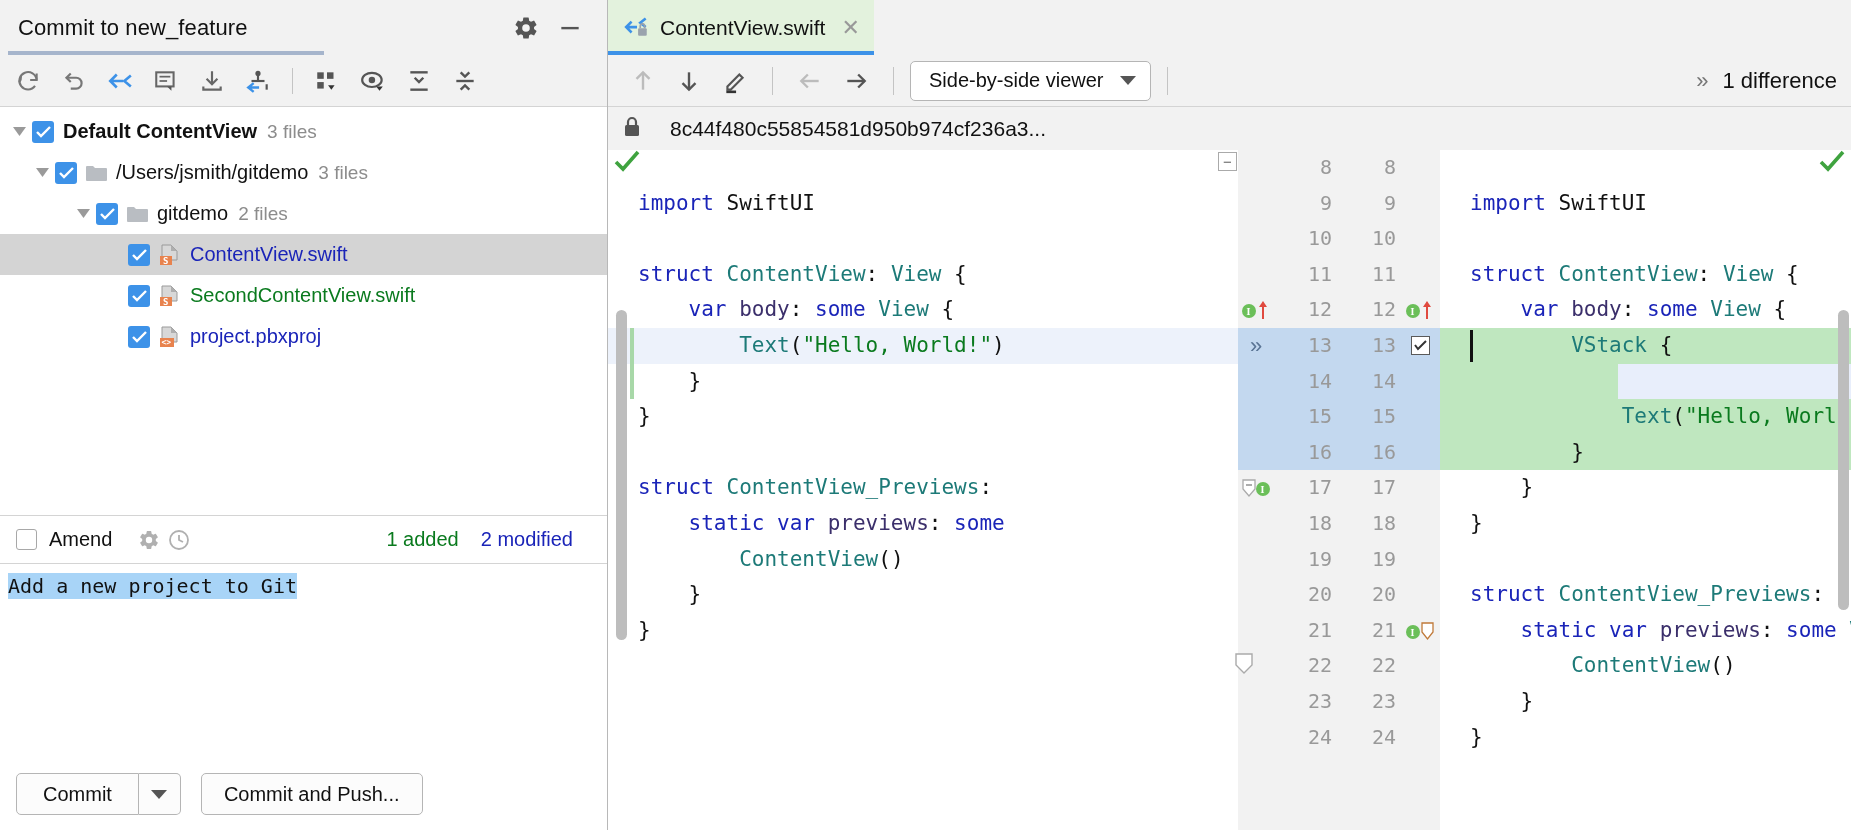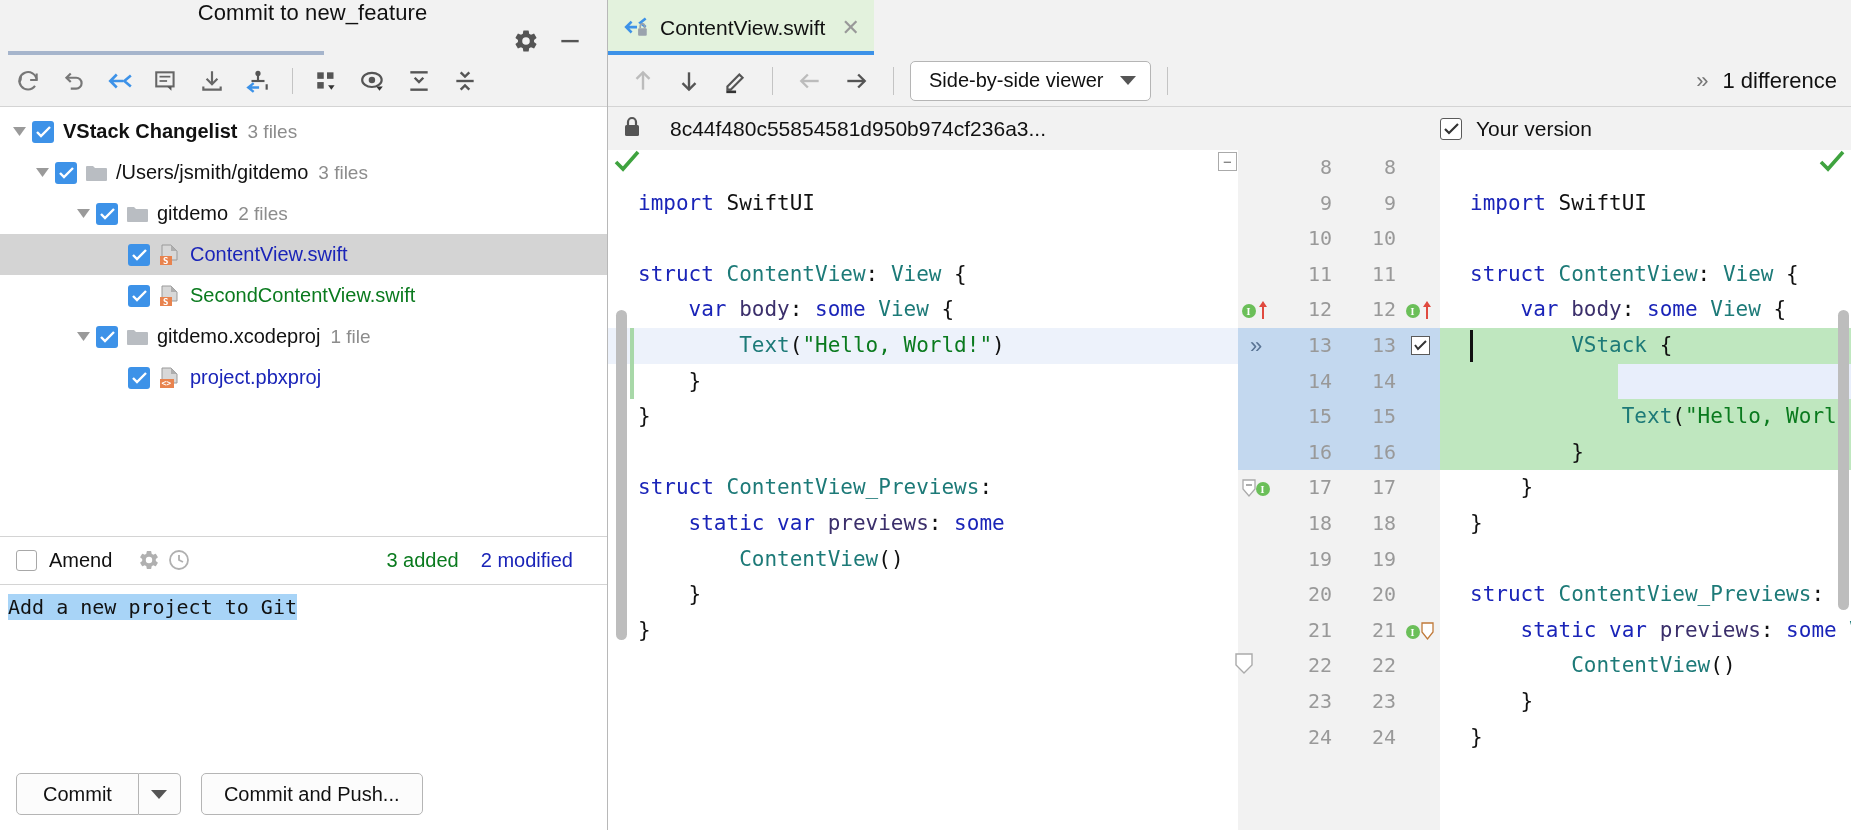--- a/index.html
+++ b/index.html
@@ -14,21 +14,21 @@
   
   .commit-panel {
     width: 608px; height: 830px;
     background: #ffffff;
     display: flex; flex-direction: column;
     border-right: 1px solid #b8b8b8;
     flex: 0 0 608px;
   }
   .commit-title-bar {
     height: 55px; display: flex; align-items: center;
-    background: #f2f2f2; position: relative; flex-direction: column;
+    background: #f2f2f2; position: relative;
   }
   .commit-title {
     font-size: 22px; color: #111; padding-left: 18px; letter-spacing: .1px;
   }
   .commit-title-underline {
     position:absolute; left: 8px; bottom: 0; width: 316px; height: 4px;
     background: #a6b5cc;
   }
   .title-actions { margin-left:auto; display:flex; align-items:center; gap:14px; padding-right:22px; }
   .icon-btn { width: 30px; height:30px; display:flex; align-items:center; justify-content:center; cursor:pointer; }
@@ -287,21 +287,21 @@
           <span class="twisty">
             <svg width="13" height="10" viewBox="0 0 13 10">
               <polygon points="0,0 13,0 6.5,9" fill="#9a9a9a"></polygon>
             </svg>
           </span>
           <span class="cbx">
             <svg width="15" height="12" viewBox="0 0 15 12">
               <polyline points="1,6 5,10 14,1" fill="none" stroke="#fff" stroke-width="2.4"></polyline>
             </svg>
           </span>
-          <span class="node-label bold">VStack Changelist</span>
+          <span class="node-label bold">Default ContentView</span>
           <span class="node-count">3 files</span>
         </div>
         <div class="tree-row" style="padding-left: 29px;">
           <span class="twisty">
             <svg width="13" height="10" viewBox="0 0 13 10">
               <polygon points="0,0 13,0 6.5,9" fill="#9a9a9a"></polygon>
             </svg>
           </span>
           <span class="cbx">
             <svg width="15" height="12" viewBox="0 0 15 12">
@@ -362,37 +362,20 @@
             </svg>
           </span>
           <span class="file-ico"><svg width="22" height="22" viewBox="0 0 22 22">
               <path d="M3 1h9l6 6v9H3z" fill="#d8d8d8" stroke="#9a9a9a" stroke-width="1"></path>
               <path d="M12 1l6 6h-6z" fill="#aeaeae"></path>
               <rect x="1" y="12" width="12" height="9" fill="#e8834e"></rect>
               <text x="4" y="19.5" font-family="monospace" font-size="9" fill="#fff" font-weight="bold">S</text>
             </svg></span>
           <span class="node-label lbl-green">SecondContentView.swift</span>
         </div>
-        <div class="tree-row" style="padding-left: 70px;">
-          <span class="twisty">
-            <svg width="13" height="10" viewBox="0 0 13 10">
-              <polygon points="0,0 13,0 6.5,9" fill="#9a9a9a"></polygon>
-            </svg>
-          </span>
-          <span class="cbx">
-            <svg width="15" height="12" viewBox="0 0 15 12">
-              <polyline points="1,6 5,10 14,1" fill="none" stroke="#fff" stroke-width="2.4"></polyline>
-            </svg>
-          </span>
-          <span class="folder-ico"><svg width="21" height="17" viewBox="0 0 21 17">
-              <path d="M0 2a1 1 0 011-1h6l2 2h11a1 1 0 011 1v11a1 1 0 01-1 1H1a1 1 0 01-1-1z" fill="#b9bdc2"></path>
-            </svg></span>
-          <span class="node-label">gitdemo.xcodeproj</span>
-          <span class="node-count">1 file</span>
-        </div>
         <div class="tree-row" style="padding-left: 102px;">
           <span class="twisty empty">
             <svg width="13" height="10" viewBox="0 0 13 10">
               <polygon points="0,0 13,0 6.5,9" fill="#9a9a9a"></polygon>
             </svg>
           </span>
           <span class="cbx">
             <svg width="15" height="12" viewBox="0 0 15 12">
               <polyline points="1,6 5,10 14,1" fill="none" stroke="#fff" stroke-width="2.4"></polyline>
             </svg>
@@ -416,21 +399,21 @@
             <path fill="#b0b0b0" d="M19.4 13a7.6 7.6 0 000-2l2.1-1.6a.5.5 0 00.1-.6l-2-3.4a.5.5 0 00-.6-.2l-2.4 1a7.3 7.3 0 00-1.7-1l-.4-2.6a.5.5 0 00-.5-.4h-4a.5.5 0 00-.5.4l-.4 2.6a7.3 7.3 0 00-1.7 1l-2.4-1a.5.5 0 00-.6.2l-2 3.4a.5.5 0 00.1.6L4.6 11a7.6 7.6 0 000 2l-2.1 1.6a.5.5 0 00-.1.6l2 3.4a.5.5 0 00.6.2l2.4-1a7.3 7.3 0 001.7 1l.4 2.6a.5.5 0 00.5.4h4a.5.5 0 00.5-.4l.4-2.6a7.3 7.3 0 001.7-1l2.4 1a.5.5 0 00.6-.2l2-3.4a.5.5 0 00-.1-.6zM12 15.5A3.5 3.5 0 1115.5 12 3.5 3.5 0 0112 15.5z"></path>
           </svg>
       </div>
       <div class="mini-ico">
         <svg width="24" height="24" viewBox="0 0 24 24" fill="none" stroke="#b0b0b0" stroke-width="1.8">
             <circle cx="12" cy="12" r="9"></circle>
             <polyline points="12,7 12,12 16,14"></polyline>
           </svg>
       </div>
       <div class="stats">
-        <span class="stat-added">3 added</span>
+        <span class="stat-added">1 added</span>
         <span class="stat-modified">2 modified</span>
       </div>
     </div>
 
     <div class="msg-area">
       <span class="msg-text">Add a new project to Git</span>
     </div>
 
     <div class="commit-buttons">
       <div class="btn-split">
@@ -509,28 +492,20 @@
       <div class="dh-left">
         <span>
           <svg width="20" height="22" viewBox="0 0 20 22">
               <rect x="3" y="9" width="14" height="11" rx="1.5" fill="#555"></rect>
               <path d="M6 9V6a4 4 0 018 0v3" stroke="#555" stroke-width="2.2" fill="none"></path>
             </svg>
         </span>
         <span class="hash-text">8c44f480c55854581d950b974cf236a3...</span>
       </div>
       <div class="dh-gutter"></div>
-      <div class="dh-right">
-        <span class="chk-sq">
-          <svg width="15" height="12" viewBox="0 0 15 12">
-              <polyline points="1,6 5,10 14,1" fill="none" stroke="#333" stroke-width="2.2"></polyline>
-            </svg>
-        </span>
-        <span class="ver-text">Your version</span>
-      </div>
     </div>
 
     <div class="diff-body">
       <div class="code-pane code-left">
           <div class="line ">&nbsp;</div>
           <div class="line "><span class="k">import </span><span class="p">SwiftUI</span></div>
           <div class="line ">&nbsp;</div>
           <div class="line "><span class="k">struct </span><span class="t">ContentView</span><span class="p">: </span><span class="t">View</span><span class="p"> {</span></div>
           <div class="line "><span class="p">    </span><span class="k">var </span><span class="v">body</span><span class="p">: </span><span class="k">some </span><span class="t">View</span><span class="p"> {</span></div>
           <div class="line hl-faint"><span class="p">        </span><span class="t">Text</span><span class="p">(</span><span class="s">"Hello, World!"</span><span class="p">)</span></div>

